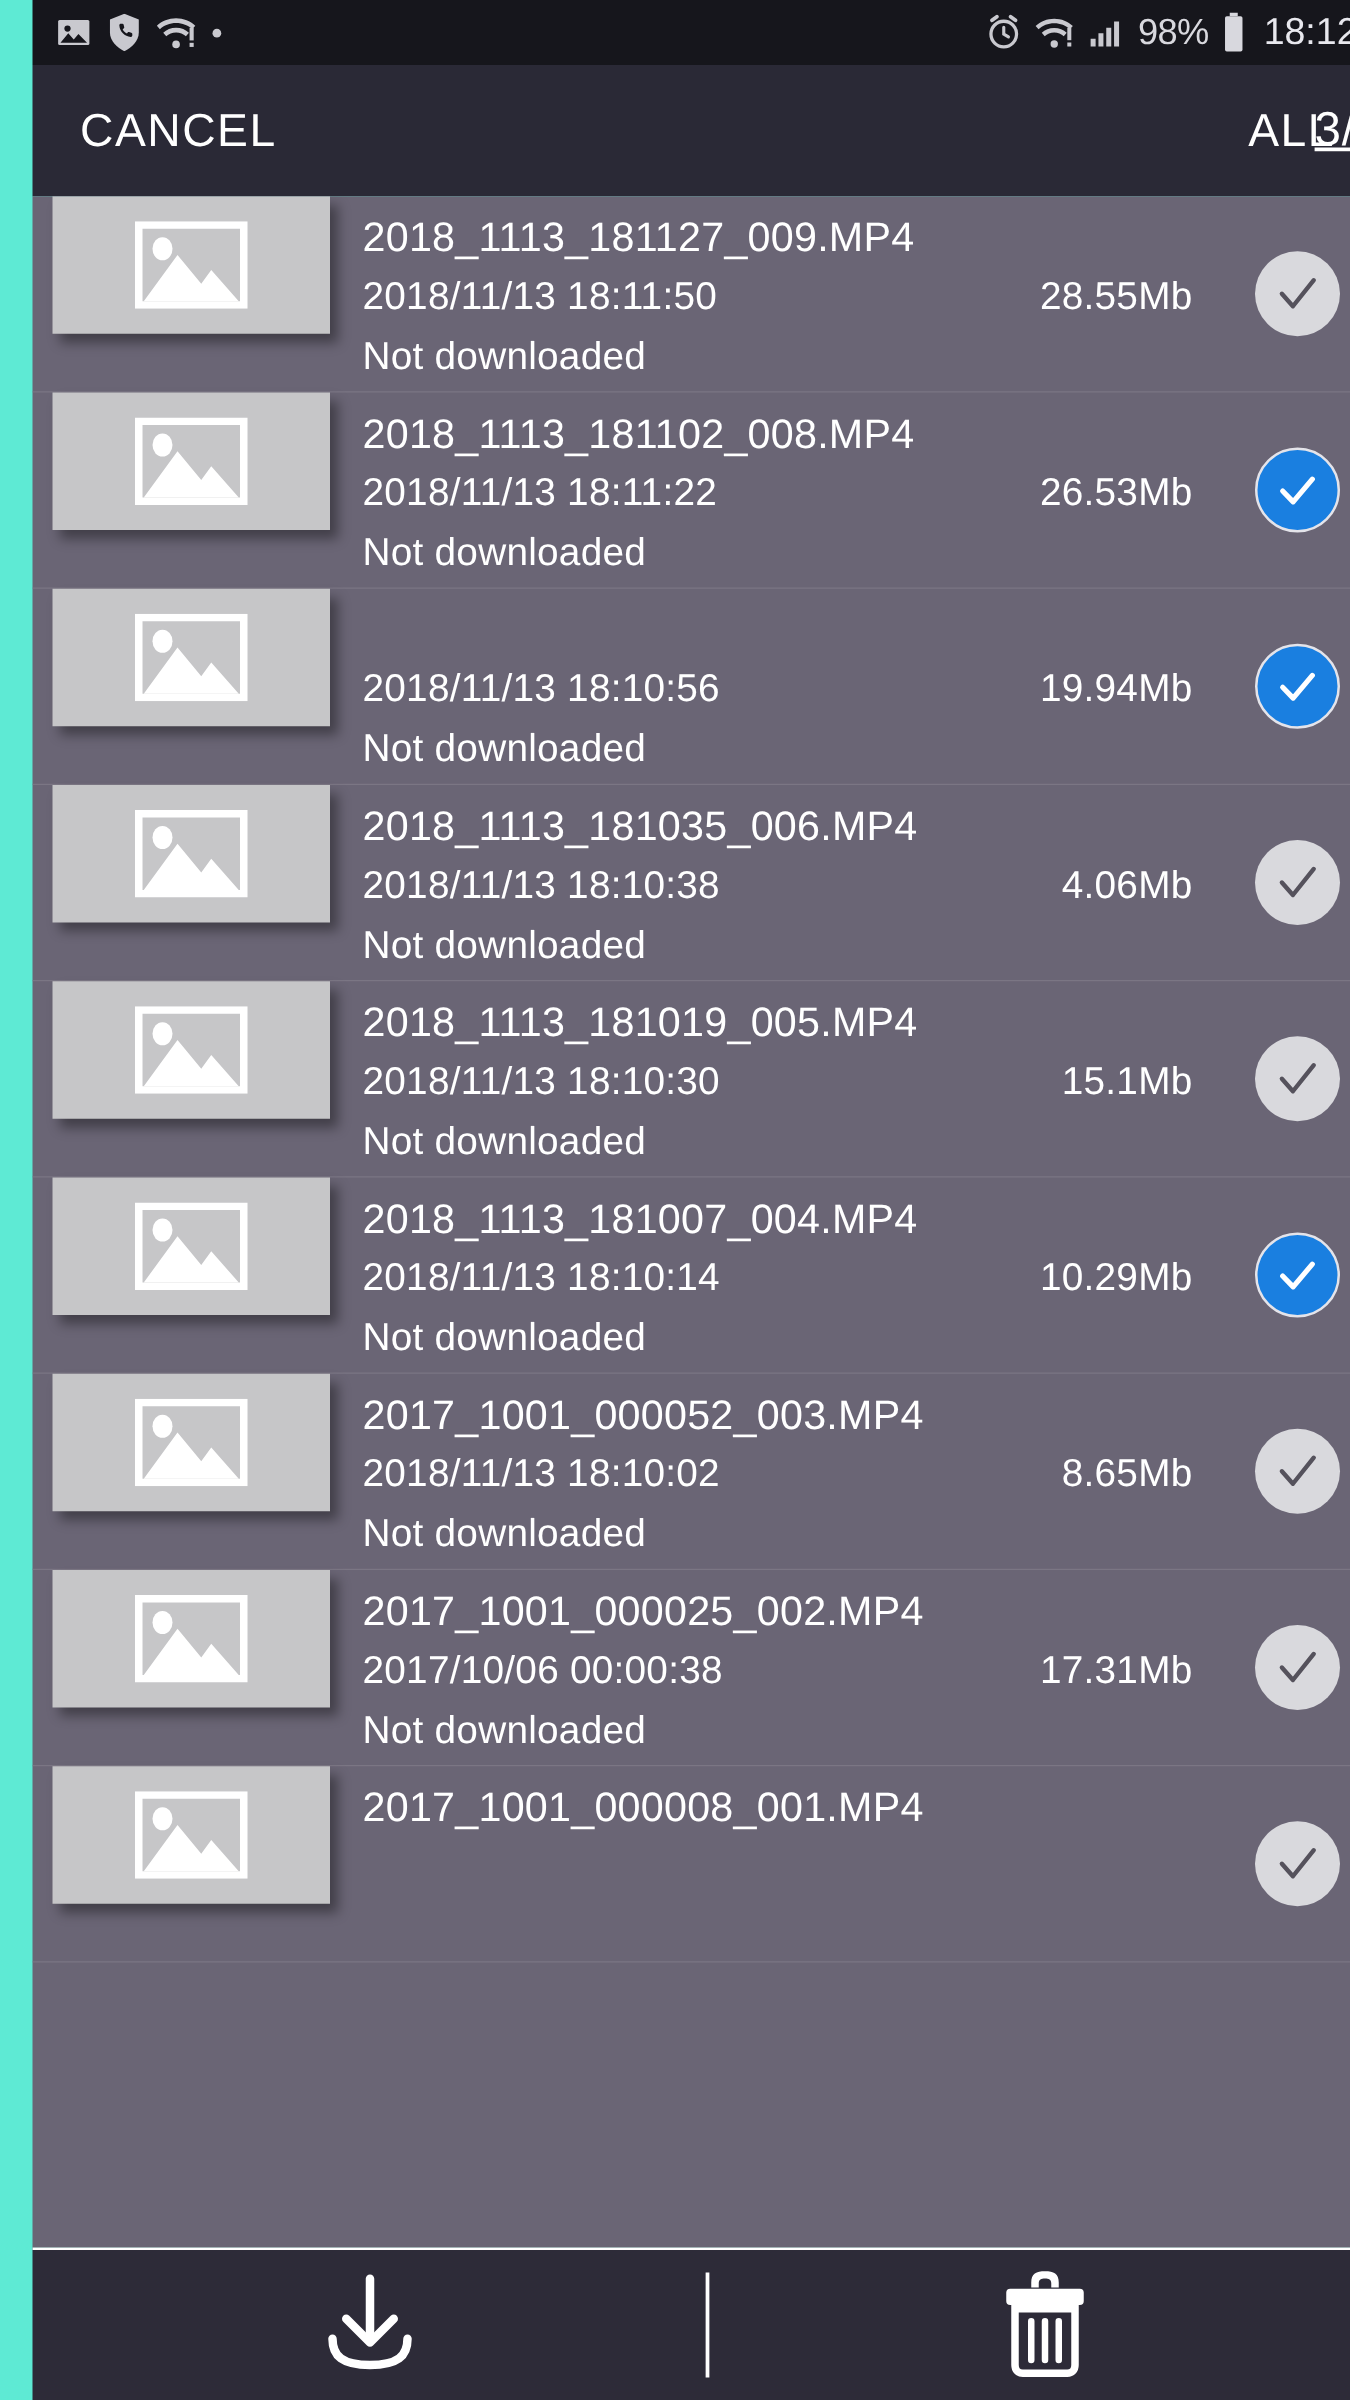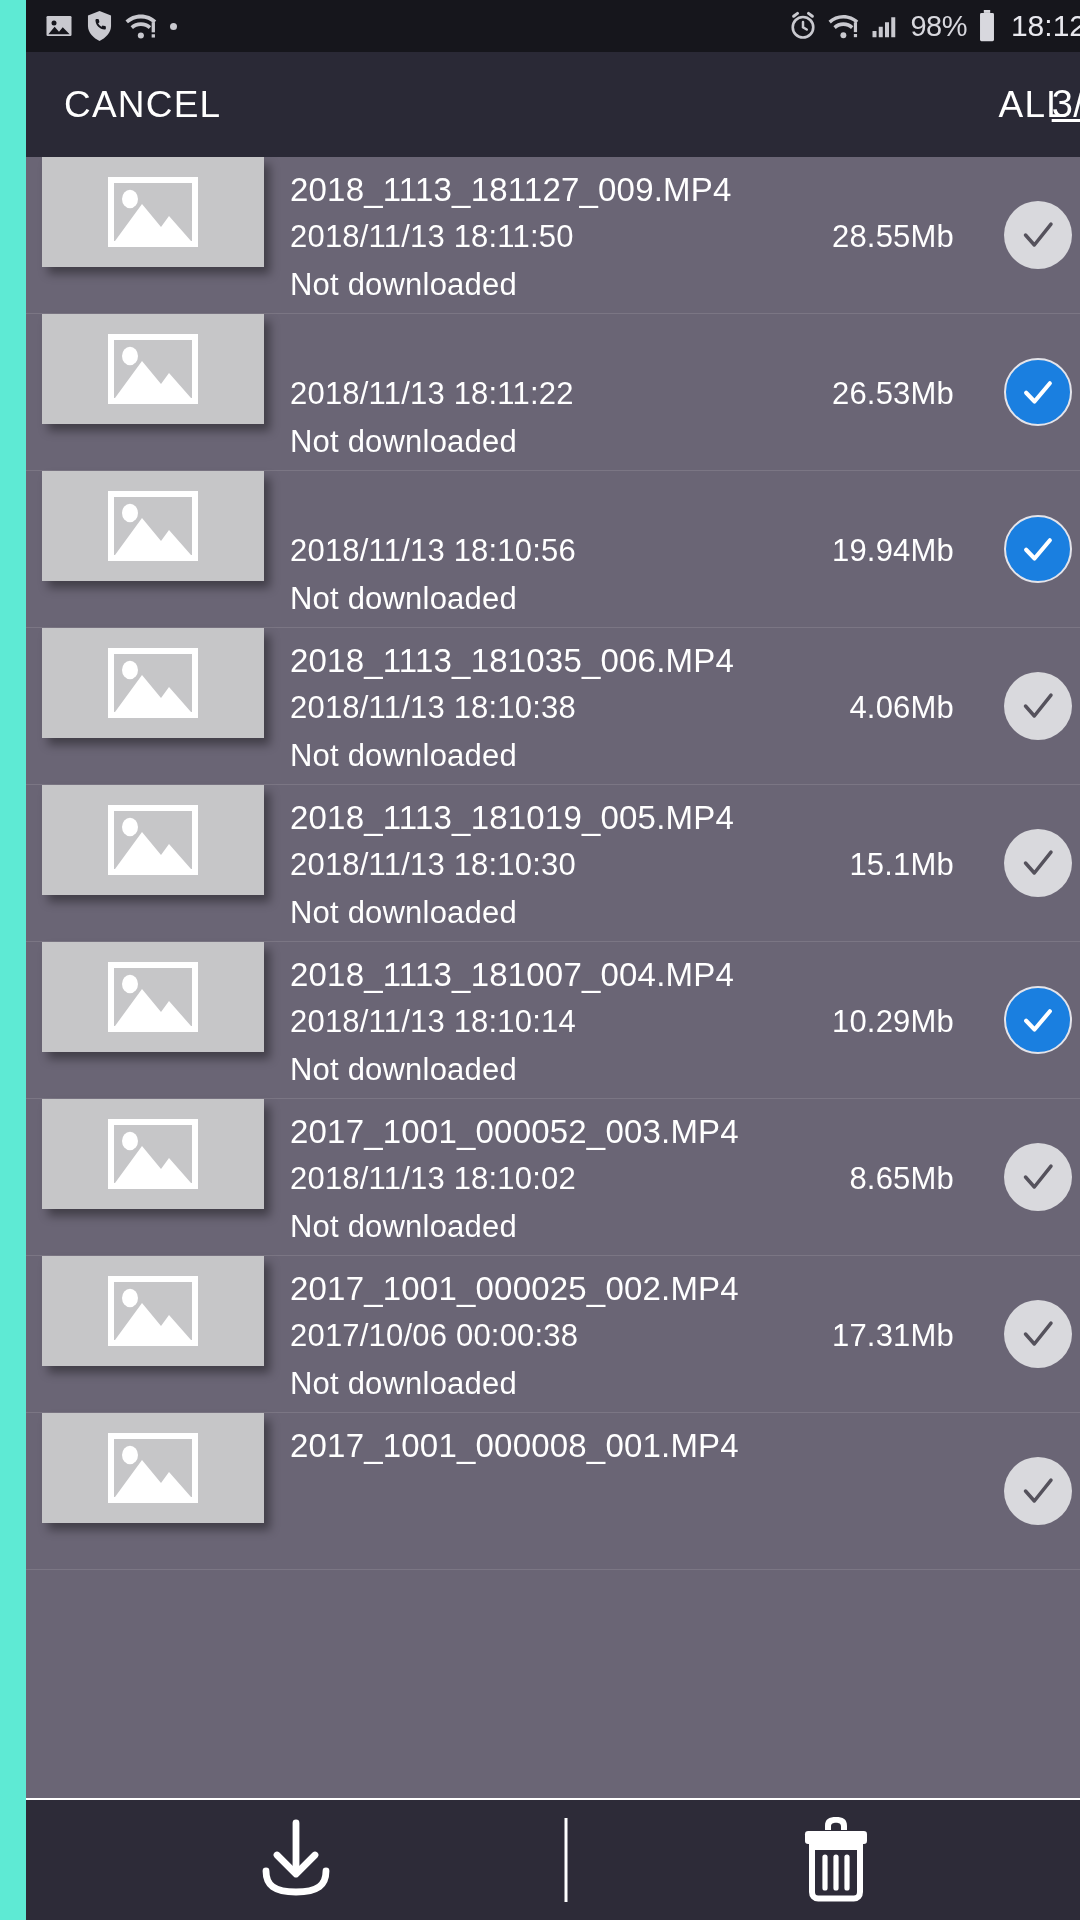--- a/index.html
+++ b/index.html
@@ -340,20 +340,21 @@
       </div>
       <div class="row">
         <div class="thumb">
           <svg width="92" height="70" viewBox="0 0 46 35">
             <rect x="2" y="1.5" width="42" height="32" fill="none" stroke="#ffffff" stroke-width="3"></rect>
             <ellipse cx="11.5" cy="11" rx="4" ry="4.6" fill="#ffffff"></ellipse>
             <path d="M4 32 L17.5 13.5 L27 25 L31 19.5 L42 32 Z" fill="#ffffff"></path>
           </svg>
         </div>
         <div class="row-main">
+          <div class="fname">2018_1113_181102_008.MP4</div>
           <div class="fdate">2018/11/13 18:11:22</div>
           <div class="fsize">26.53Mb</div>
           <div class="fstatus">Not downloaded</div>
         </div>
         <div class="check selected">
           <svg width="38" height="38" viewBox="0 0 24 24">
             <path d="M4.5 12.5 L9.8 18 L19.5 6.5" stroke="#ffffff" stroke-width="2.6" fill="none" stroke-linecap="round" stroke-linejoin="round"></path>
           </svg>
         </div>
       </div>

